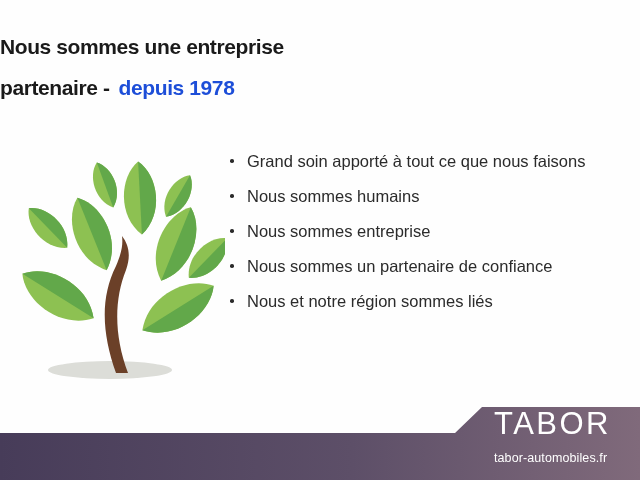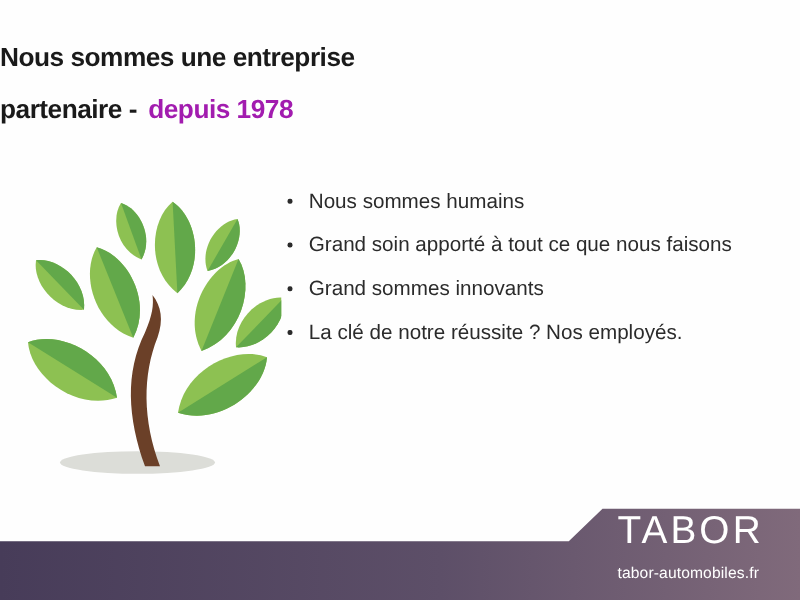--- a/index.html
+++ b/index.html
@@ -33,21 +33,21 @@
     font-size: 21px;
     line-height: 41px;
     letter-spacing: -0.4px;
     color: #1a1a1a;
     white-space: nowrap;
   }
   .heading .line2 {
     display: block;
   }
   .accent {
-    color: #a21caf;
+    color: #1d4ed8;
   }
   .dash-gap {
     display: inline-block;
     width: 9px;
   }
 
   
   .bullets {
     position: absolute;
     left: 228px;
@@ -190,33 +190,37 @@
 
       <g transform="translate(168,160) rotate(58) scale(1.40)">
           <use href="#leafShape"></use>
         </g>
     </svg>
   </div>
 
   <ul class="bullets">
     <li>
       <span class="dot"></span>
+      <span>Grand soin apporté à tout ce que nous faisons</span>
+    </li>
+    <li>
+      <span class="dot"></span>
       <span>Nous sommes humains</span>
     </li>
     <li>
       <span class="dot"></span>
-      <span>Grand soin apporté à tout ce que nous faisons</span>
-    </li>
-    <li>
-      <span class="dot"></span>
-      <span>Grand sommes innovants</span>
-    </li>
-    <li>
-      <span class="dot"></span>
-      <span>La clé de notre réussite ? Nos employés.</span>
+      <span>Nous sommes entreprise</span>
+    </li>
+    <li>
+      <span class="dot"></span>
+      <span>Nous sommes un partenaire de confiance</span>
+    </li>
+    <li>
+      <span class="dot"></span>
+      <span>Nous et notre région sommes liés</span>
     </li>
   </ul>
 
   <div class="footer">
     <svg viewBox="0 0 640 82" preserveAspectRatio="none" xmlns="http://www.w3.org/2000/svg" aria-hidden="true">
       <defs>
         <linearGradient id="footerGrad" x1="0" y1="0" x2="1" y2="0">
           <stop offset="0" stop-color="#473c59"></stop>
           <stop offset="0.55" stop-color="#5d4f68"></stop>
           <stop offset="1" stop-color="#806a7b"></stop>

